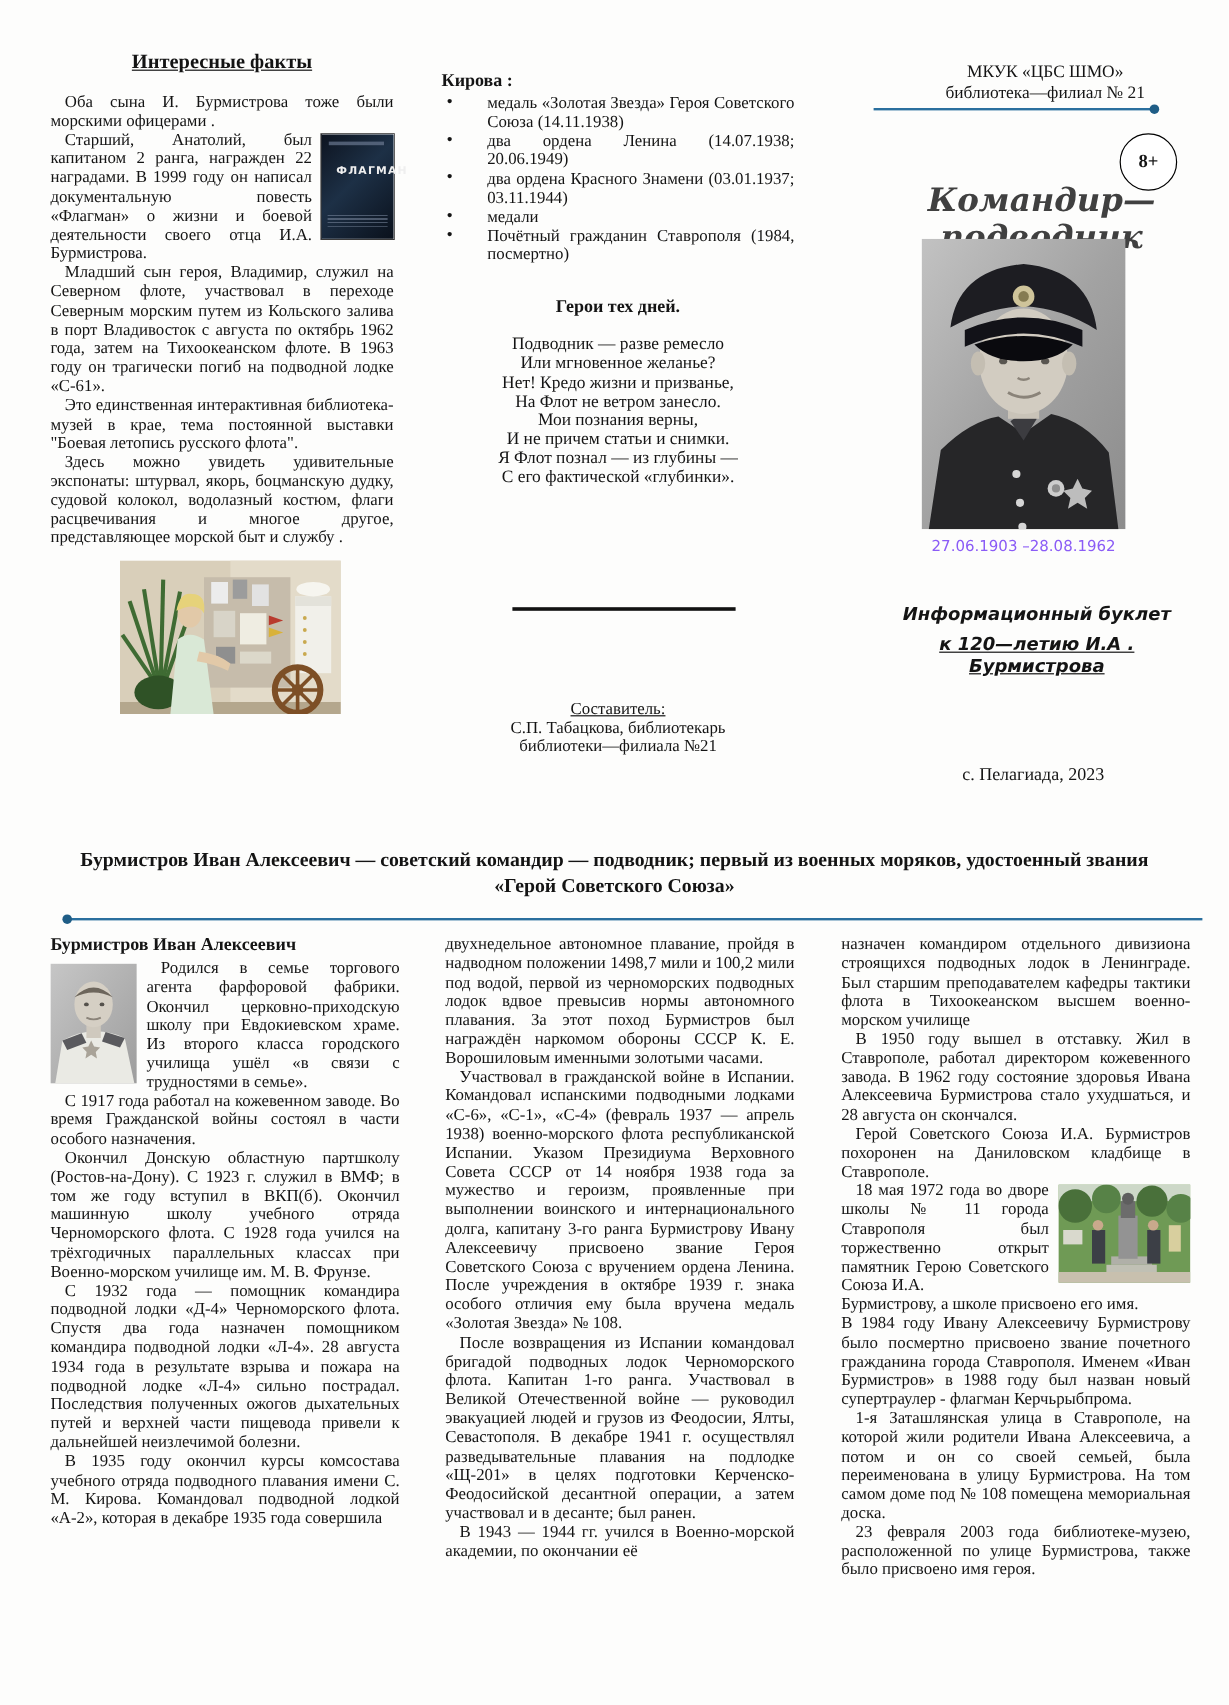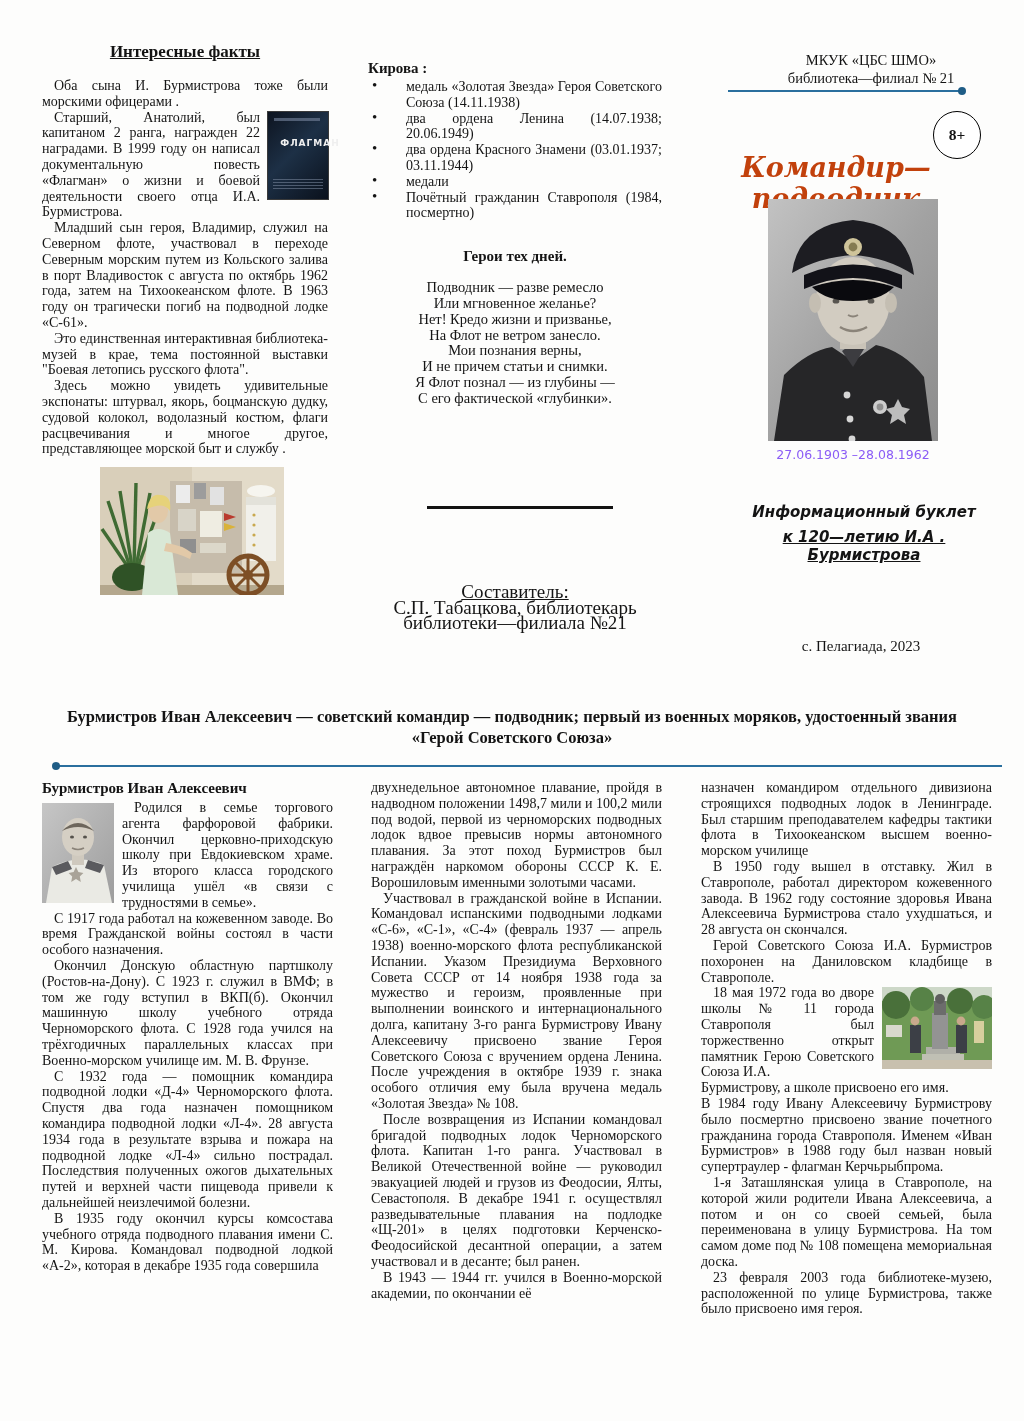--- a/index.html
+++ b/index.html
@@ -24,32 +24,32 @@
 
   .awards-col{position:absolute;left:368px;top:60px;width:294px;}
   .awards-head{font-weight:700;font-size:15px;margin:0 0 2px 0;}
   ul.awards{list-style:none;margin:0;padding:0;}
   ul.awards li{position:relative;padding-left:38px;font-size:14px;line-height:15.8px;text-align:justify;}
   ul.awards li::before{content:"\2022";position:absolute;left:4px;top:-1px;font-size:15px;}
   .poem-title{text-align:center;font-weight:700;font-size:15px;margin:27px 0 15px 0;}
   .poem-line{text-align:center;font-size:14.5px;line-height:15.8px;}
   .divider{position:absolute;left:427px;top:506px;width:186px;height:3px;background:#121212;}
   .compiler{position:absolute;left:368px;top:584px;width:294px;text-align:center;
-            font-size:19px;line-height:15.5px;}
+            font-size:14px;line-height:15.5px;}
   .compiler .u{text-decoration:underline;}
 
   .cover-org{position:absolute;left:728px;top:52px;width:286px;text-align:center;
              font-size:14.5px;line-height:17.5px;}
   .cover-rule{position:absolute;left:728px;top:90px;width:234px;height:2px;background:#2a6f9e;}
   .cover-rule-dot{position:absolute;left:958px;top:87px;width:8px;height:8px;border-radius:50%;background:#1f5d86;}
   .age-badge{position:absolute;left:933px;top:111px;width:46px;height:46px;border:1.6px solid #000;
              border-radius:50%;display:flex;align-items:center;justify-content:center;
              font-weight:700;font-size:15.5px;background:#fff;}
-  .cover-title{position:absolute;left:688px;top:152px;width:296px;text-align:center;
-               font-style:italic;font-weight:700;font-size:27px;color:#c2410c;
+  .cover-title{position:absolute;left:720px;top:152px;width:296px;text-align:center;
+               font-style:italic;font-weight:700;font-size:27px;color:#404040;
                font-family:"DejaVu Serif",serif;}
   .portrait{position:absolute;left:768px;top:199px;}
   .portrait-caption{position:absolute;left:764px;top:447px;width:178px;text-align:center;
                     font-family:"DejaVu Sans",sans-serif;font-size:12.5px;color:#8b5cf6;}
   .subtitle{position:absolute;left:724px;width:280px;text-align:center;
             font-family:"DejaVu Sans",sans-serif;font-weight:700;font-style:italic;font-size:15px;}
   .subtitle1{top:503px;}
   .subtitle2{top:528px;text-decoration:underline;}
   .place-year{position:absolute;left:756px;top:638px;width:210px;text-align:center;font-size:15px;}
 

